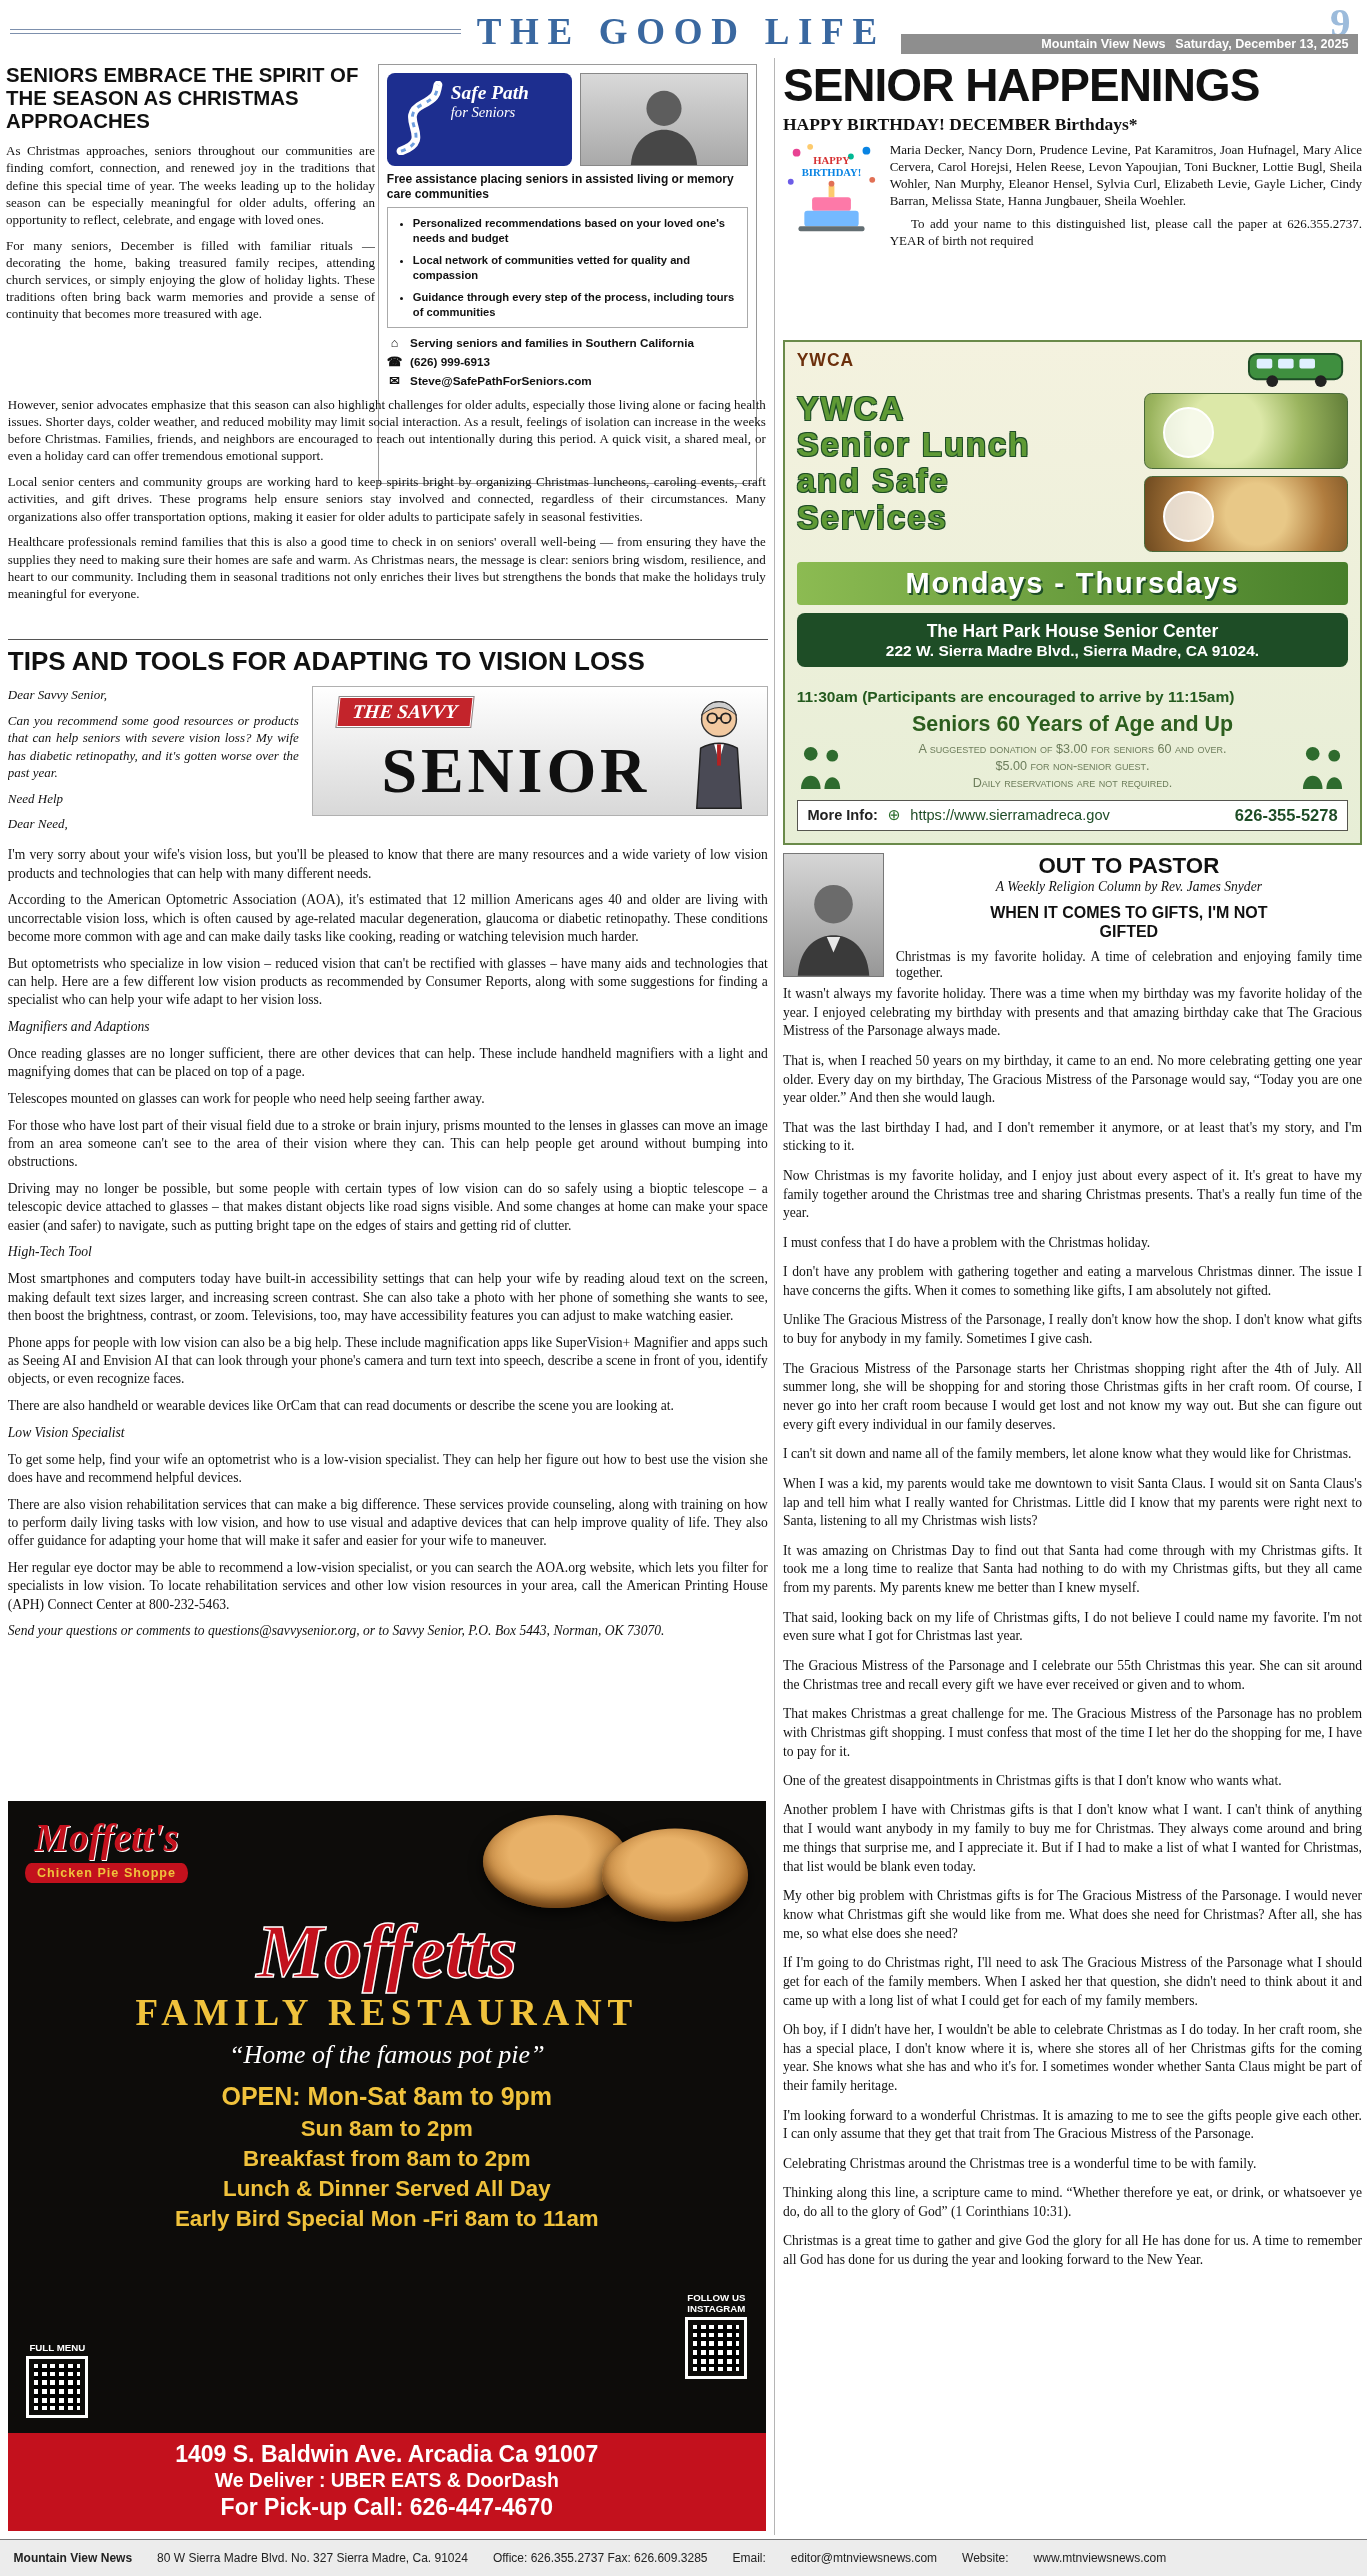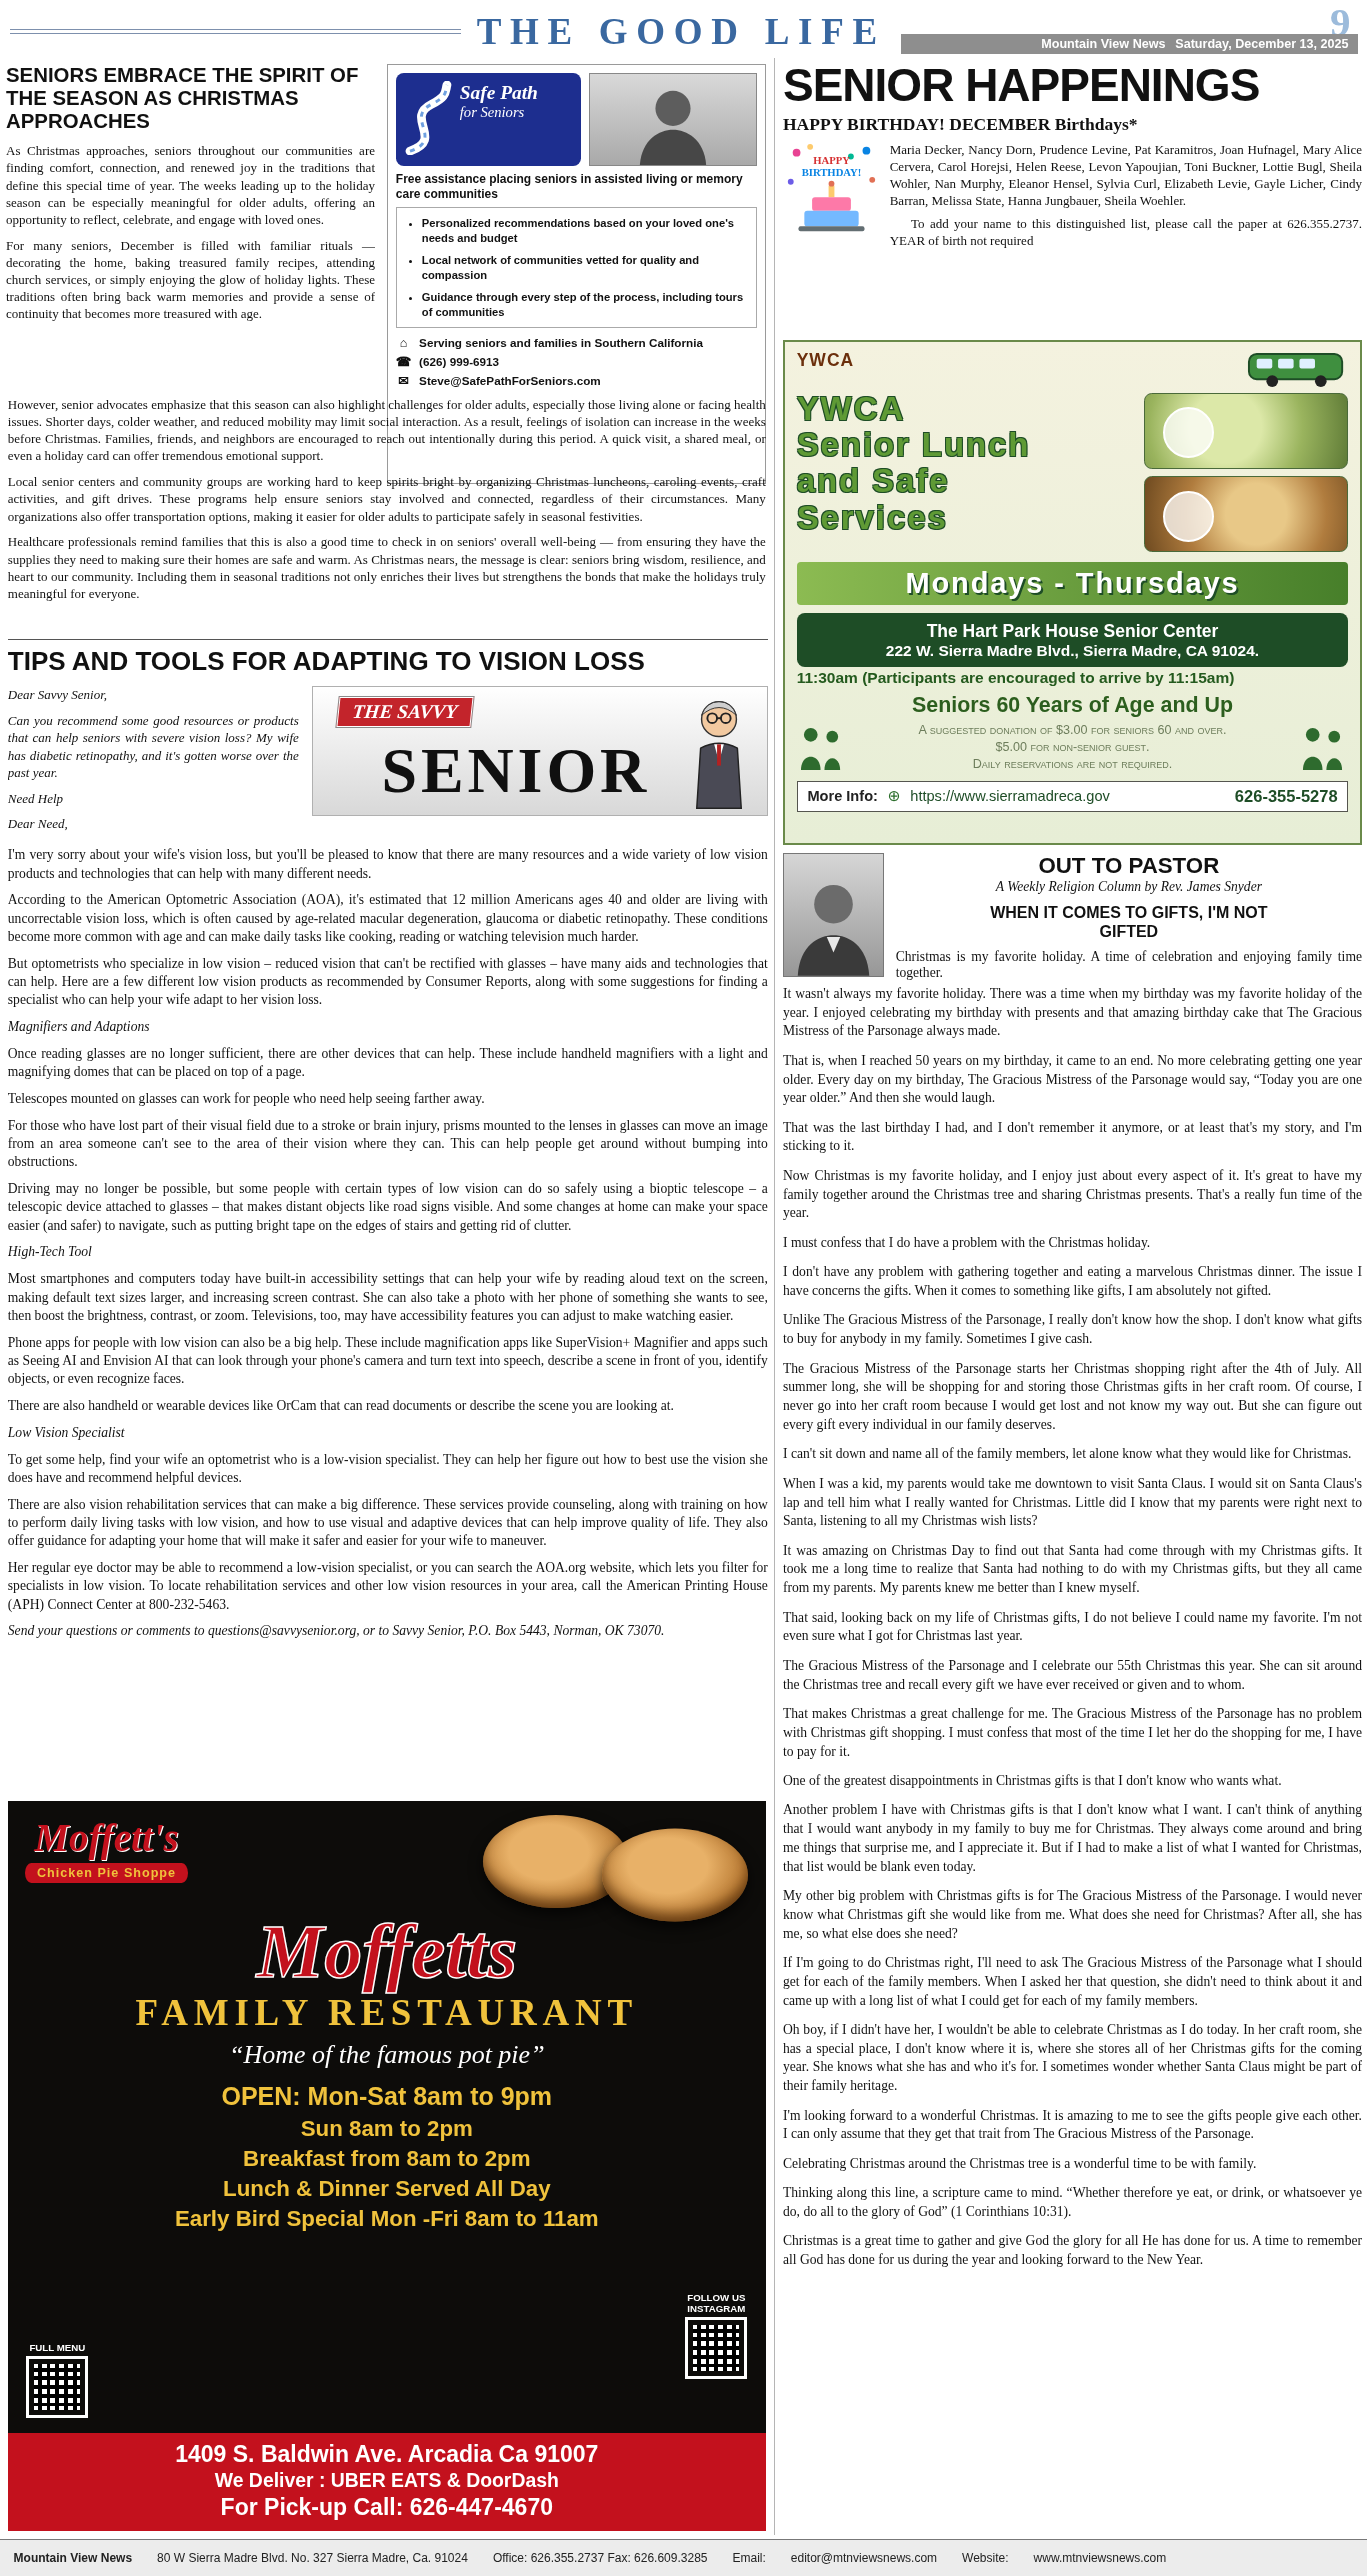--- a/index.html
+++ b/index.html
@@ -29,21 +29,21 @@
   
   .body, .bodytext p{ font-size:13px; line-height:1.32; text-align:justify; margin:0 0 8.7px; }
 
   
   .spirit-col{ position:absolute; left:6px; top:64px; width:369px; height:332px; overflow:hidden; }
   .spirit-col h2{ font-family:"Liberation Sans", sans-serif; font-size:20.4px; line-height:1.12;
     font-weight:bold; margin:0 0 9.7px; }
   .spirit-full{ position:absolute; left:7.8px; top:396px; width:758px; height:235px; overflow:hidden; }
 
   
-  .safepath{ position:absolute; left:387px; top:64px; width:379px; height:420px;
+  .safepath{ position:absolute; left:378px; top:64px; width:379px; height:420px;
     border:1px solid #9a9a9a; padding:7.8px; font-family:"Liberation Sans", sans-serif; overflow:hidden; }
   .sp-top{ display:flex; gap:7.8px; margin-bottom:5.8px; }
   .sp-logo{ width:185px; height:93px; background:var(--safepath-navy,#1d2e8f); border-radius:7.8px;
     color:#fff; position:relative; padding:9.7px 7.8px 7.8px 64px; }
   .sp-logo svg{ position:absolute; left:5.8px; top:7.8px; }
   .sp-logo-l1{ font-family:"Liberation Serif", serif; font-style:italic; font-weight:bold; font-size:19.4px; }
   .sp-logo-l2{ font-family:"Liberation Serif", serif; font-style:italic; font-size:14.6px; }
   .sp-photo{ flex:1; height:93px; background:linear-gradient(#d9d9d9,#a9a9a9); border:1px solid #888;
     display:flex; align-items:flex-end; justify-content:center; overflow:hidden; }
   .sp-intro{ font-size:12px; font-weight:bold; line-height:1.25; margin:1.9px 0 5.8px; }
@@ -77,21 +77,21 @@
   .yw-photos{ width:204px; display:flex; flex-direction:column; gap:7.8px; padding-top:3.9px; }
   .yw-photo{ height:76px; border-radius:7.8px; border:1.9px solid #4a6a3a; position:relative; overflow:hidden; }
   .yw-photo.f1{ background:radial-gradient(circle at 40% 45%, #dce8a8 0 28%, #9ab45e 60%, #5e7a36); }
   .yw-photo.f2{ background:radial-gradient(circle at 55% 50%, #e8c887 0 26%, #b07c3e 60%, #6e4a20); }
   .yw-photo .plate{ position:absolute; left:17.5px; top:13.6px; width:51px; height:51px; border-radius:50%;
     background:rgba(255,255,255,.75); border:2.9px solid #fff; }
   .yw-days{ margin:9.7px 0 7.8px; background:linear-gradient(90deg,#8cbb52,#477f2a);
     color:#fff; font-weight:900; font-size:29px; text-align:center; padding:4.9px 0;
     text-shadow:1.9px 1.9px 0 #1e4d26; border-radius:3.9px; letter-spacing:1.9px; }
   .yw-venue-box{ background:var(--ywca-green-dark,#1e4d26); color:#fff; border-radius:7.8px;
-    text-align:center; padding:7.8px 5.8px; margin-bottom:2px; }
+    text-align:center; padding:7.8px 5.8px; margin-bottom:21px; }
   .yw-venue{ font-weight:bold; font-size:17.5px; }
   .yw-addr{ font-weight:bold; font-size:15.5px; }
   .yw-time{ color:#245a1e; font-weight:bold; font-size:15.5px; margin-bottom:5.8px; }
   .yw-age{ text-align:center; color:#2c5e1e; font-weight:900; font-size:21.4px; margin-bottom:3.9px; }
   .yw-don-row{ display:flex; align-items:center; justify-content:space-between; }
   .yw-don{ flex:1; text-align:center; color:#6d7d5b; font-variant:small-caps; font-size:12.6px; line-height:1.35; }
   .yw-info{ margin-top:7.8px; background:#fff; border:1.9px solid #55554f; padding:4.9px 9.7px;
     display:flex; align-items:center; gap:9.7px; font-size:14.6px; }
   .yw-info-label{ font-weight:bold; color:#222; }
   .yw-info .ic{ color:#2c6e2c; font-size:15.5px; }

